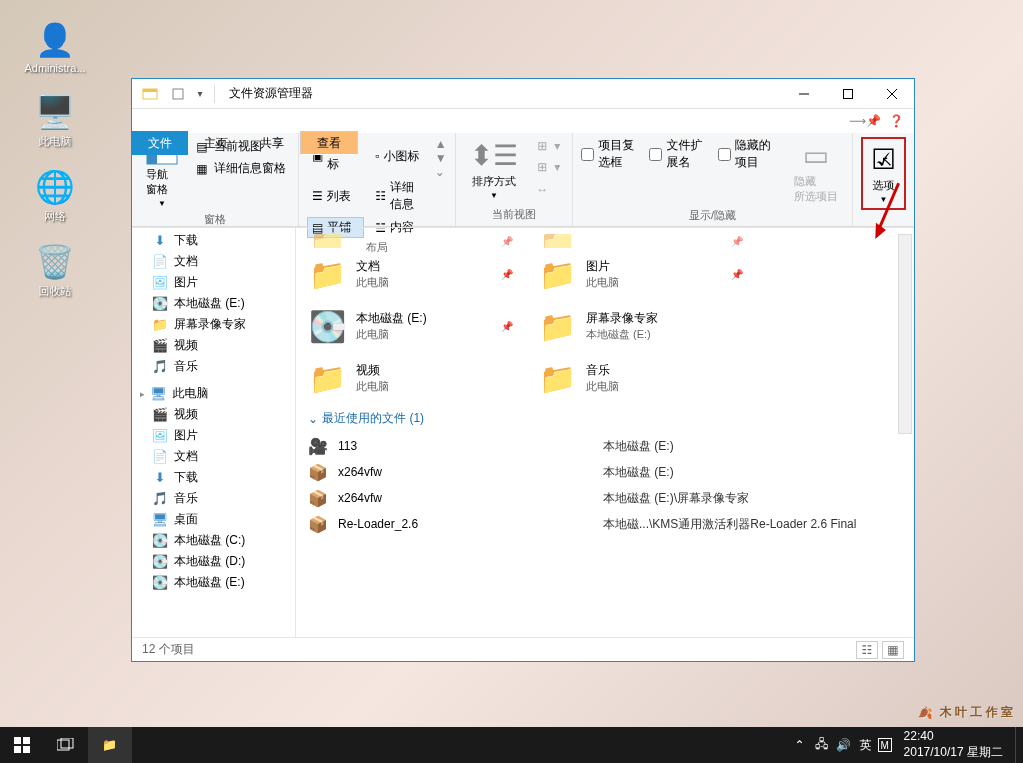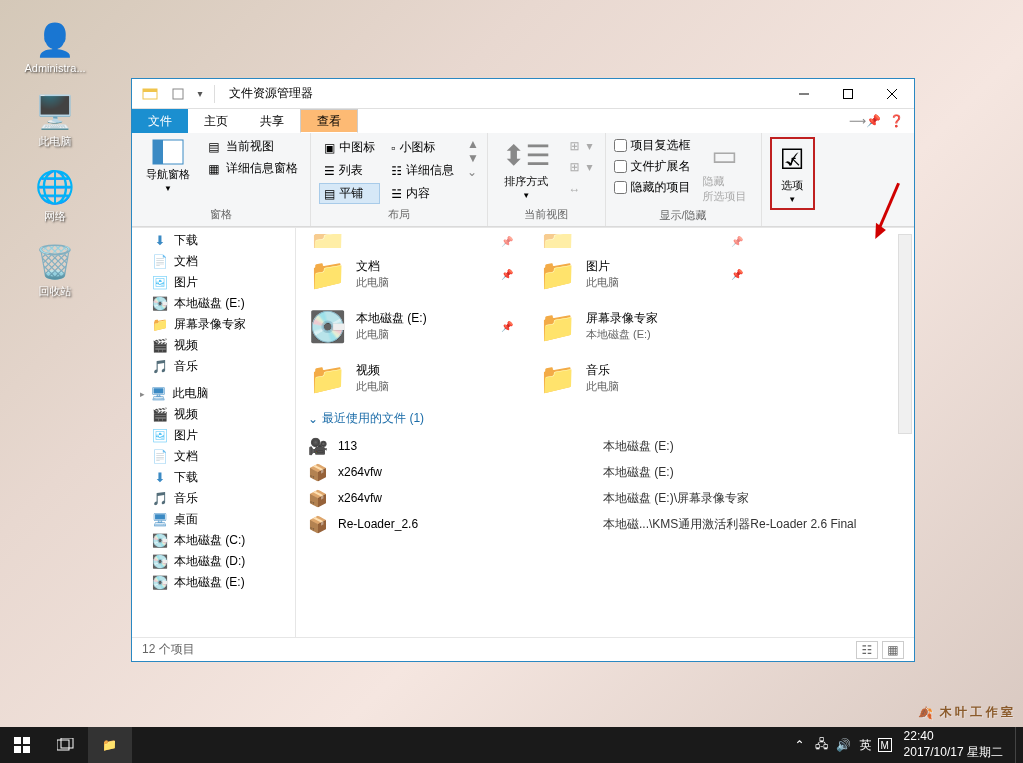--- a/index.html
+++ b/index.html
@@ -10,38 +10,38 @@
 .desktop-icon .label { color: white; text-shadow: 1px 1px 2px rgba(0,0,0,0.8); text-align: center; margin-top: 2px; font-size: 11px; }
 .window { position: absolute; top: 78px; left: 131px; width: 784px; height: 584px; background: white; border: 1px solid #2a88c2; display: flex; flex-direction: column; }
 .titlebar { height: 30px; display: flex; align-items: center; background: white; border-bottom: 1px solid #e0e0e0; }
 .titlebar-icon { width: 24px; height: 24px; margin: 0 4px; display: flex; align-items: center; justify-content: center; }
 .qat { display: flex; align-items: center; gap: 2px; padding-left: 2px; }
 .qat-btn { width: 20px; height: 20px; border: 1px solid transparent; display: flex; align-items: center; justify-content: center; font-size: 10px; color: #555; cursor: default; }
 .title-text { margin-left: 10px; font-size: 12px; }
 .window-controls { margin-left: auto; display: flex; }
 .win-btn { width: 44px; height: 28px; display: flex; align-items: center; justify-content: center; cursor: default; }
 .tabs-row { height: 24px; display: flex; background: white; position: relative; }
-.tab { padding: 0 16px; height: 24px; display: flex; align-items: center; cursor: default; font-size: 12px; }
+.tab { padding: 0 16px; height: 24px; display: flex; align-items: center; cursor: default; font-size: 12px; margin-top: 22px; }
 .tab.file { background: #1b8fd0; color: white; }
 .tab.active { border: 1px solid #cdcdcd; border-bottom: 1px solid white; background: #fdba74; }
 .tabs-right { margin-left: auto; display: flex; align-items: center; gap: 8px; padding-right: 10px; }
 .ribbon { background: #f5f6f7; border-bottom: 1px solid #dadada; display: flex; height: 94px; }
 .ribbon-group { border-right: 1px solid #e2e2e2; display: flex; flex-direction: column; padding: 4px 8px 0; }
 .ribbon-group-content { flex: 1; display: flex; align-items: flex-start; gap: 6px; }
 .ribbon-group-label { text-align: center; font-size: 11px; color: #666; padding: 2px 0 4px; }
 .big-btn { display: flex; flex-direction: column; align-items: center; padding: 2px 6px; gap: 2px; cursor: default; }
 .big-btn .icon { font-size: 28px; }
 .big-btn .label { font-size: 11px; }
 .small-btn-col { display: flex; flex-direction: column; gap: 3px; }
 .small-btn { display: flex; align-items: center; gap: 4px; padding: 1px 4px; cursor: default; white-space: nowrap; }
 .small-btn .icon { width: 16px; height: 16px; display: inline-flex; align-items: center; justify-content: center; font-size: 12px; }
 .layout-grid { display: grid; grid-template-columns: auto auto; gap: 2px 6px; }
 .layout-item { display: flex; align-items: center; gap: 4px; padding: 1px 4px; border: 1px solid transparent; cursor: default; font-size: 11px; }
 .layout-item.active { border: 1px solid #a8cbe9; background: #d6e8f7; }
-.check-col { display: flex; flex-direction: column; gap: 4px; }
+.check-col { display: flex; gap: 4px; }
 .check-item { display: flex; align-items: center; gap: 4px; font-size: 11px; }
 .options-btn { border: 2px solid #c02020; padding: 4px 8px; }
 .arrow-annotation { position: absolute; top: 188px; right: 100px; color: #d00000; font-size: 28px; transform: rotate(-45deg); pointer-events: none; }
 .content-area { flex: 1; display: flex; overflow: hidden; border-top: 1px solid #e6e6e6; }
 .nav-pane { width: 164px; border-right: 1px solid #e6e6e6; overflow-y: auto; padding: 2px 0; }
 .nav-item { display: flex; align-items: center; gap: 6px; padding: 2px 8px 2px 20px; cursor: default; }
 .nav-item.root { padding-left: 8px; margin-top: 6px; }
 .nav-item .icon { width: 16px; height: 16px; display: inline-flex; align-items: center; justify-content: center; font-size: 13px; }
 .main-pane { flex: 1; overflow-y: auto; padding: 6px 0; position: relative; }
 .tile-row { display: flex; }

